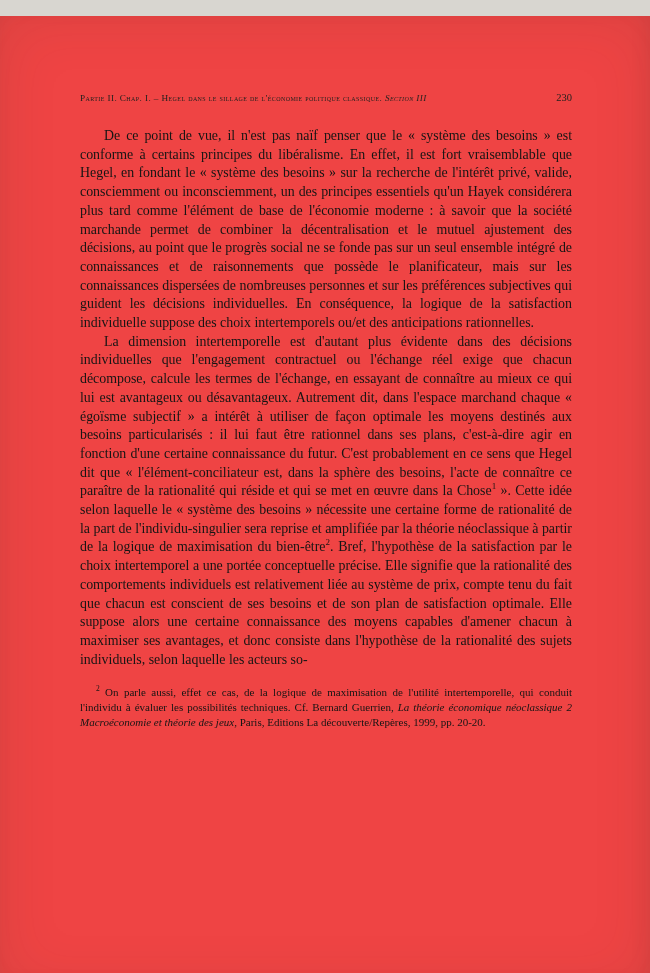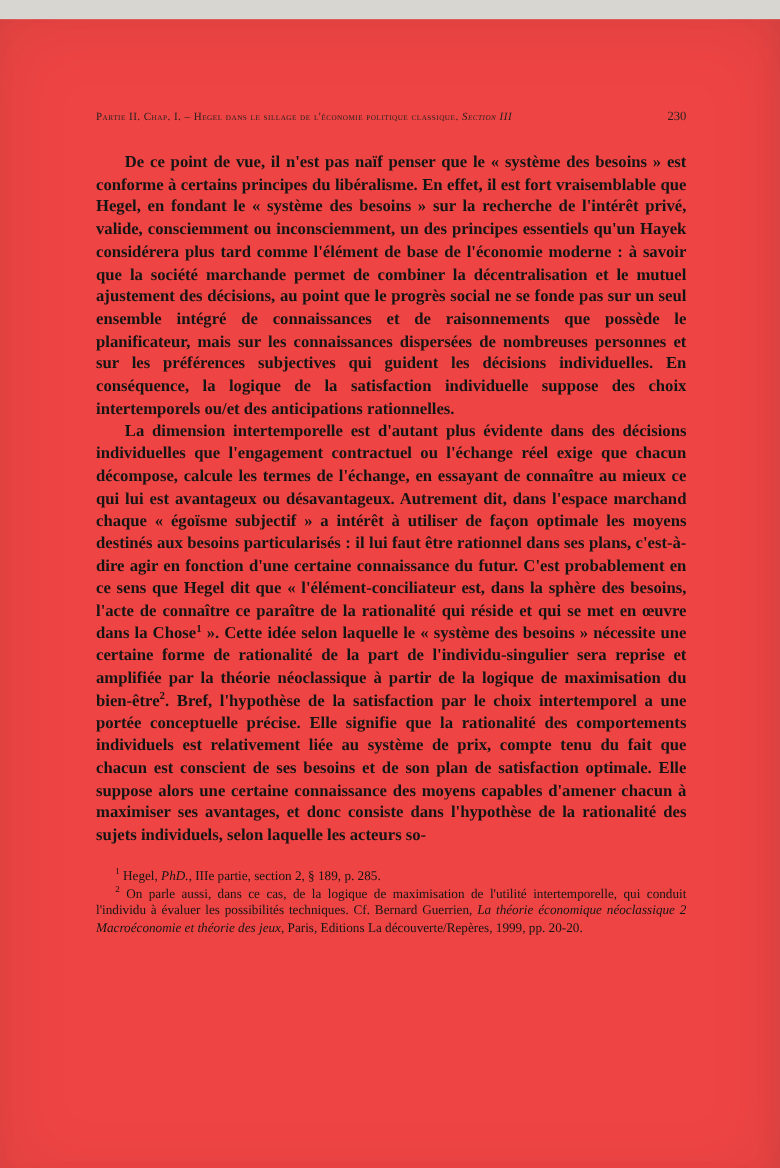--- a/index.html
+++ b/index.html
@@ -41,21 +41,20 @@
   .body-text {
     font-size: 13.9px;
     line-height: 18.7px;
     text-align: justify;
   }
   .body-text p {
     margin: 0;
   }
   .body-text p.indent {
     text-indent: 24px;
-    font-weight: bold;
   }
   sup.fn-ref {
     font-size: 9px;
     line-height: 0;
     vertical-align: super;
   }
   .italic { font-style: italic; }
   .footnotes {
     margin-top: 16px;
     font-size: 11px;
@@ -81,17 +80,16 @@
     <span class="head-text"><span>Partie II. Chap. I. – Hegel dans le sillage de l'économie politique classique. </span><span class="italic">Section III</span></span>
     <span class="page-number">230</span>
   </header>
 
   <main class="body-text">
     <p class="indent">De ce point de vue, il n'est pas naïf penser que le « système des besoins » est conforme à certains principes du libéralisme. En effet, il est fort vraisemblable que Hegel, en fondant le « système des besoins » sur la recherche de l'intérêt privé, valide, consciemment ou inconsciemment, un des principes essentiels qu'un Hayek considérera plus tard comme l'élément de base de l'économie moderne : à savoir que la société marchande permet de combiner la décentralisation et le mutuel ajustement des décisions, au point que le progrès social ne se fonde pas sur un seul ensemble intégré de connaissances et de raisonnements que possède le planificateur, mais sur les connaissances dispersées de nombreuses personnes et sur les préférences subjectives qui guident les décisions individuelles. En conséquence, la logique de la satisfaction individuelle suppose des choix intertemporels ou/et des anticipations rationnelles.</p>
     <p class="indent"><span>La dimension intertemporelle est d'autant plus évidente dans des décisions individuelles que l'engagement contractuel ou l'échange réel exige que chacun décompose, calcule les termes de l'échange, en essayant de connaître au mieux ce qui lui est avantageux ou désavantageux. Autrement dit, dans l'espace marchand chaque « égoïsme subjectif » a intérêt à utiliser de façon optimale les moyens destinés aux besoins particularisés : il lui faut être rationnel dans ses plans, c'est-à-dire agir en fonction d'une certaine connaissance du futur. C'est probablement en ce sens que Hegel dit que « l'élément-conciliateur est, dans la sphère des besoins, l'acte de connaître ce paraître de la rationalité qui réside et qui se met en œuvre dans la Chose</span><sup class="fn-ref">1</sup><span> ». Cette idée selon laquelle le « système des besoins » nécessite une certaine forme de rationalité de la part de l'individu-singulier sera reprise et amplifiée par la théorie néoclassique à partir de la logique de maximisation du bien-être</span><sup class="fn-ref">2</sup><span>. Bref, l'hypothèse de la satisfaction par le choix intertemporel a une portée conceptuelle précise. Elle signifie que la rationalité des comportements individuels est relativement liée au système de prix, compte tenu du fait que chacun est conscient de ses besoins et de son plan de satisfaction optimale. Elle suppose alors une certaine connaissance des moyens capables d'amener chacun à maximiser ses avantages, et donc consiste dans l'hypothèse de la rationalité des sujets individuels, selon laquelle les acteurs so-</span></p>
   </main>
 
   <footer class="footnotes">
-    <p><sup class="fn-marker">1</sup><span> Hegel, </span><span class="italic">PhD.</span><span>, IIIe partie, section 2, § 189, p. 285.</span></p>
-    <p><sup class="fn-marker">2</sup><span> On parle aussi, dans ce cas, de la logique de maximisation de l'utilité intertemporelle, qui conduit l'individu à évaluer les possibilités techniques. Cf. Bernard Guerrien, </span><span class="italic">La théorie économique néoclassique 2 Macroéconomie et théorie des jeux</span><span>, Paris, Editions La découverte/Repères, 1999, pp. 20-20.</span></p>
+    <p><sup class="fn-marker">2</sup><span> On parle aussi, effet ce cas, de la logique de maximisation de l'utilité intertemporelle, qui conduit l'individu à évaluer les possibilités techniques. Cf. Bernard Guerrien, </span><span class="italic">La théorie économique néoclassique 2 Macroéconomie et théorie des jeux</span><span>, Paris, Editions La découverte/Repères, 1999, pp. 20-20.</span></p>
   </footer>
 
 </div>
 
 </body></html>

